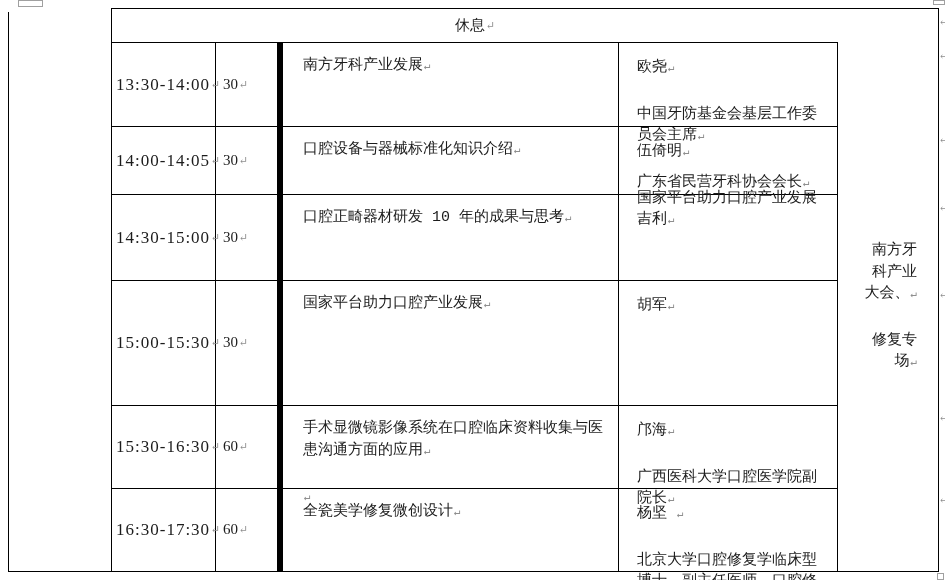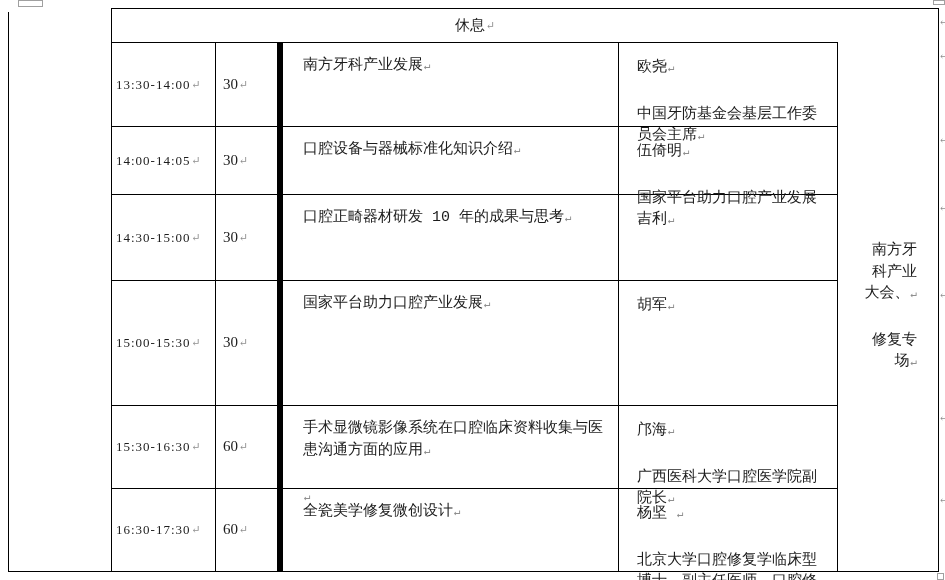--- a/index.html
+++ b/index.html
@@ -21,21 +21,21 @@
   .c-time{left:0;width:104px;border-right:1px solid #000;padding-left:4px;}
   .c-dur{left:104px;width:67px;border-right:6px solid #000000;padding-left:7px;}
   .c-topic{left:171px;width:336px;border-right:1px solid #000;padding-left:8px;
            flex-direction:column;align-items:flex-start;}
   .c-speak{left:507px;width:219px;border-right:1px solid #000;padding:2px 4px 0 6px;
            flex-direction:column;justify-content:flex-start;align-items:flex-start;}
   #right-merged-cell{position:absolute;left:726px;top:34px;width:100px;height:528px;
            box-sizing:border-box;display:flex;flex-direction:column;justify-content:center;
            align-items:center;text-align:right;padding:0 9px;}
   .para{margin:12px;font-family:Liberation Mono, monospace;}
-  .time-text{font-size:13px;letter-spacing:1px;white-space:nowrap;}
+  .time-text{font-size:17px;letter-spacing:1px;white-space:nowrap;}
   .pmark{color:#8f8f8f;font-size:11px;margin-left:1px;vertical-align:baseline;}
   .eor-mark{position:absolute;left:939px;color:#8f8f8f;font-size:11px;line-height:11px;}
 </style>
 </head>
 <body>
 
 <div id="page">
 
   <div class="gray-frag" style="left:18px;top:0;width:25px;height:7px;"></div>
   <div class="gray-frag" style="left:933px;top:0;width:12px;height:5px;"></div>
@@ -60,20 +60,21 @@
       <div class="cell c-dur vmid">
           <span>30</span>
           <span class="pmark">↵</span>
         </div>
       <div class="cell c-topic">
         <p class="para"><span>南方牙科产业发展</span><span class="pmark">↵</span></p>
       </div>
       <div class="cell c-speak">
         <p class="para"><span>欧尧</span><span class="pmark">↵</span></p>
         <p class="para"><span>中国牙防基金会基层工作委员会主席</span><span class="pmark">↵</span></p>
+        <p class="para"><span>广东省民营牙科协会会长</span><span class="pmark">↵</span></p>
       </div>
     </div>
 
     <div class="row bb" style="top:118px;height:68px;">
       <div class="cell c-time vmid">
           <span class="time-text">14:00-14:05</span>
           <span class="pmark">↵</span>
         </div>
       <div class="cell c-dur vmid">
           <span>30</span>

